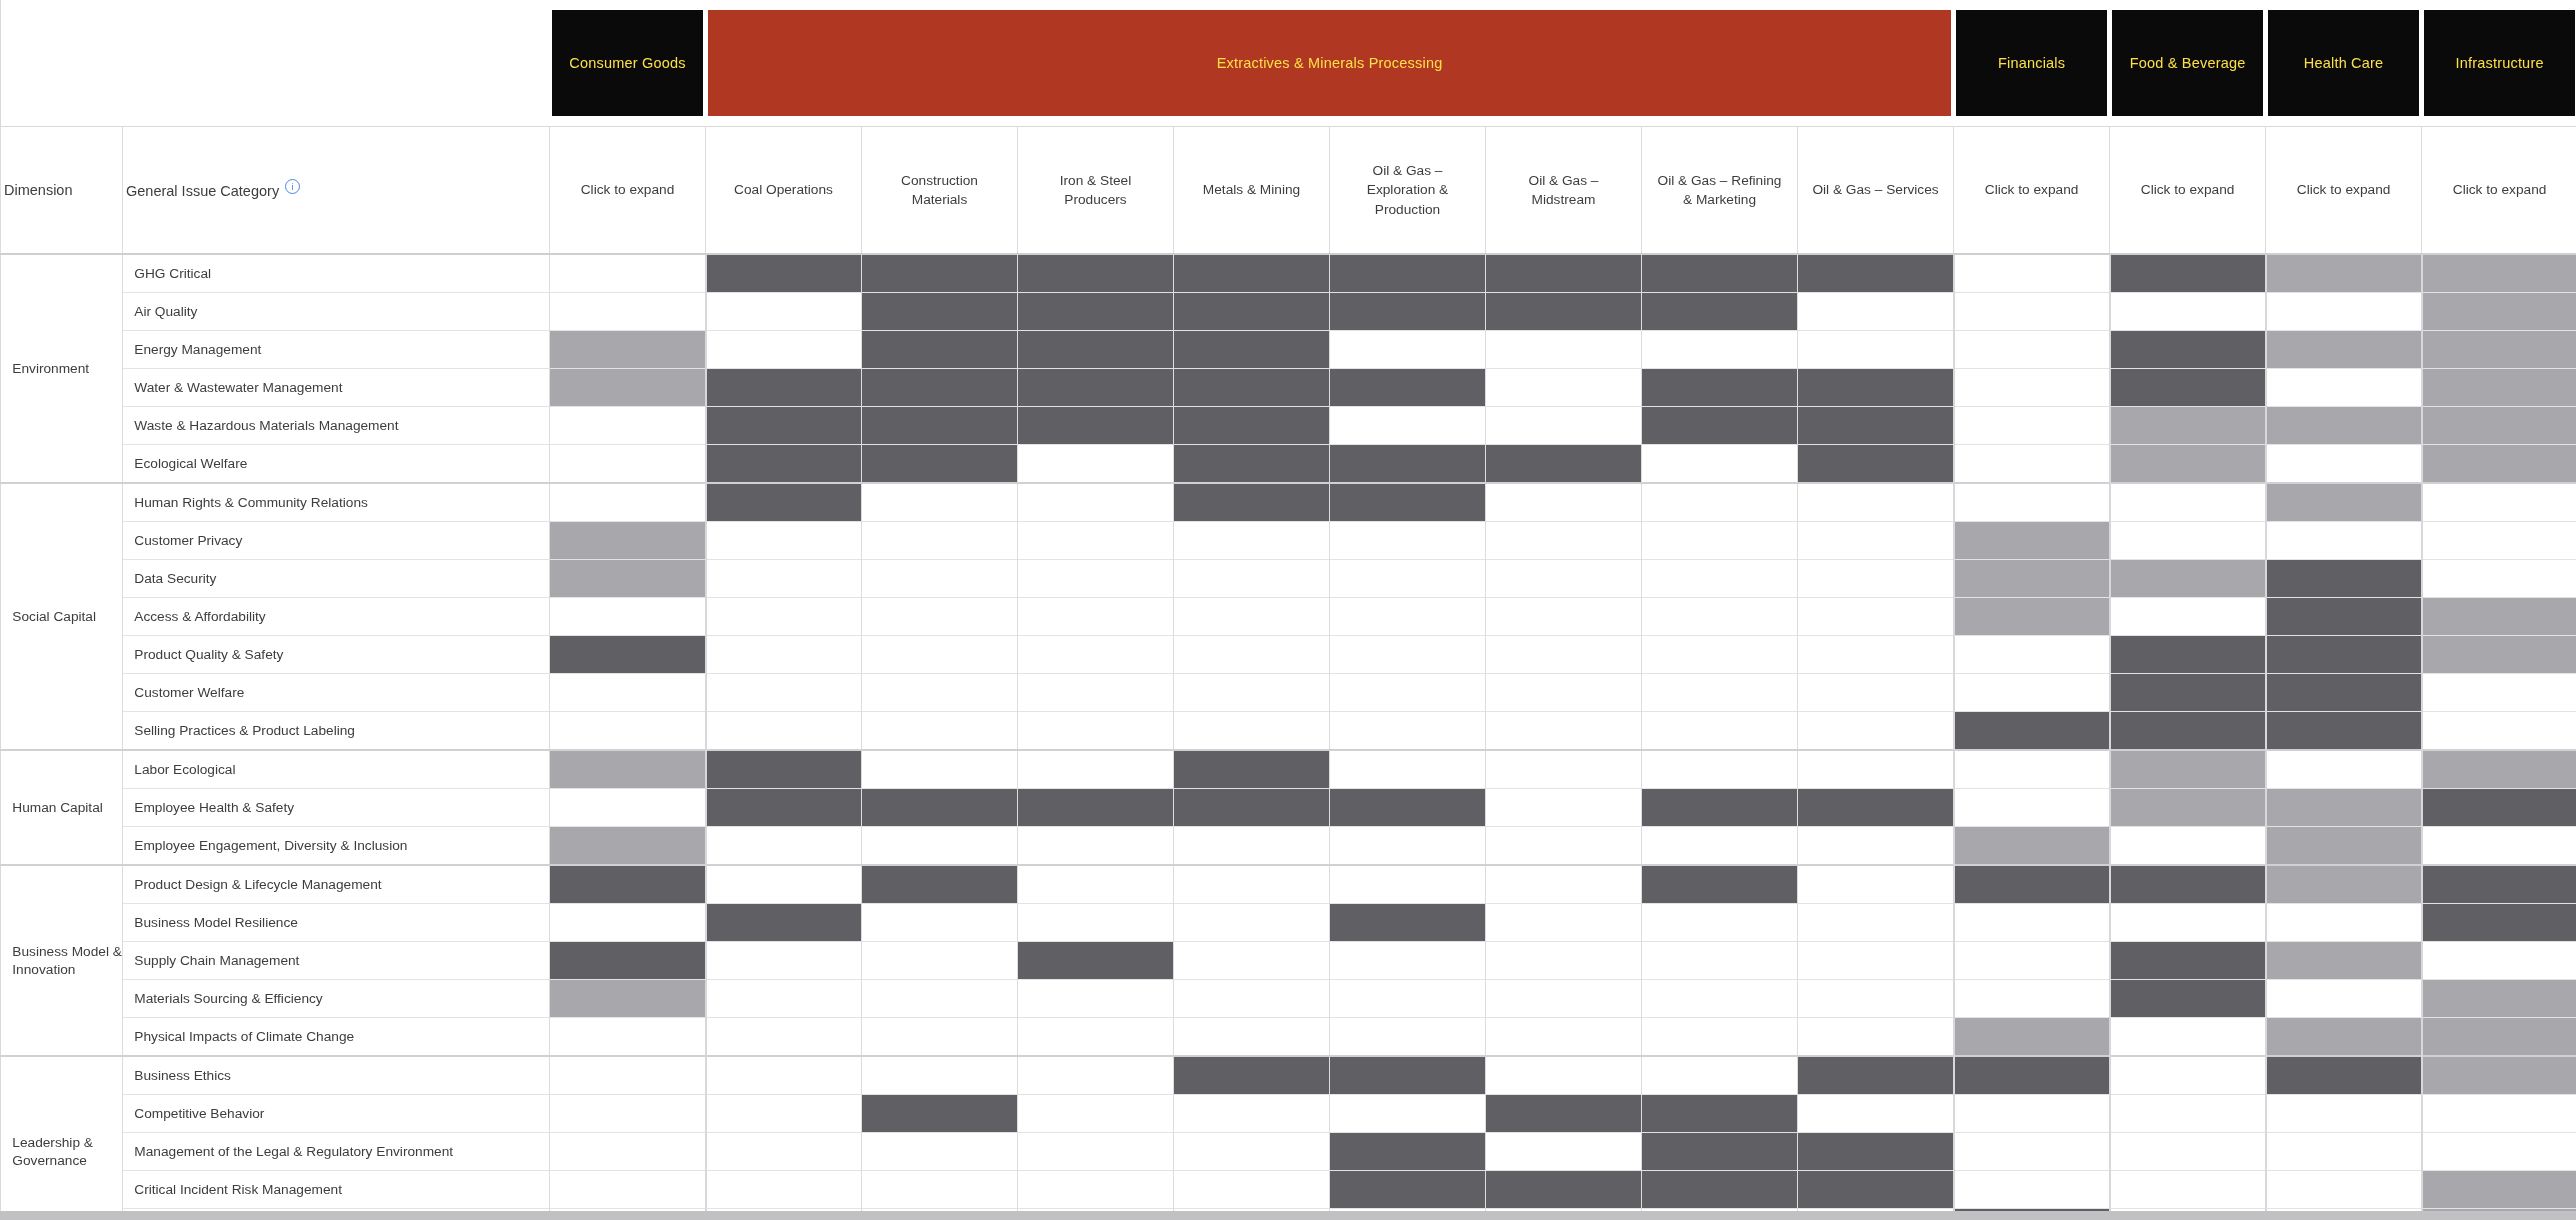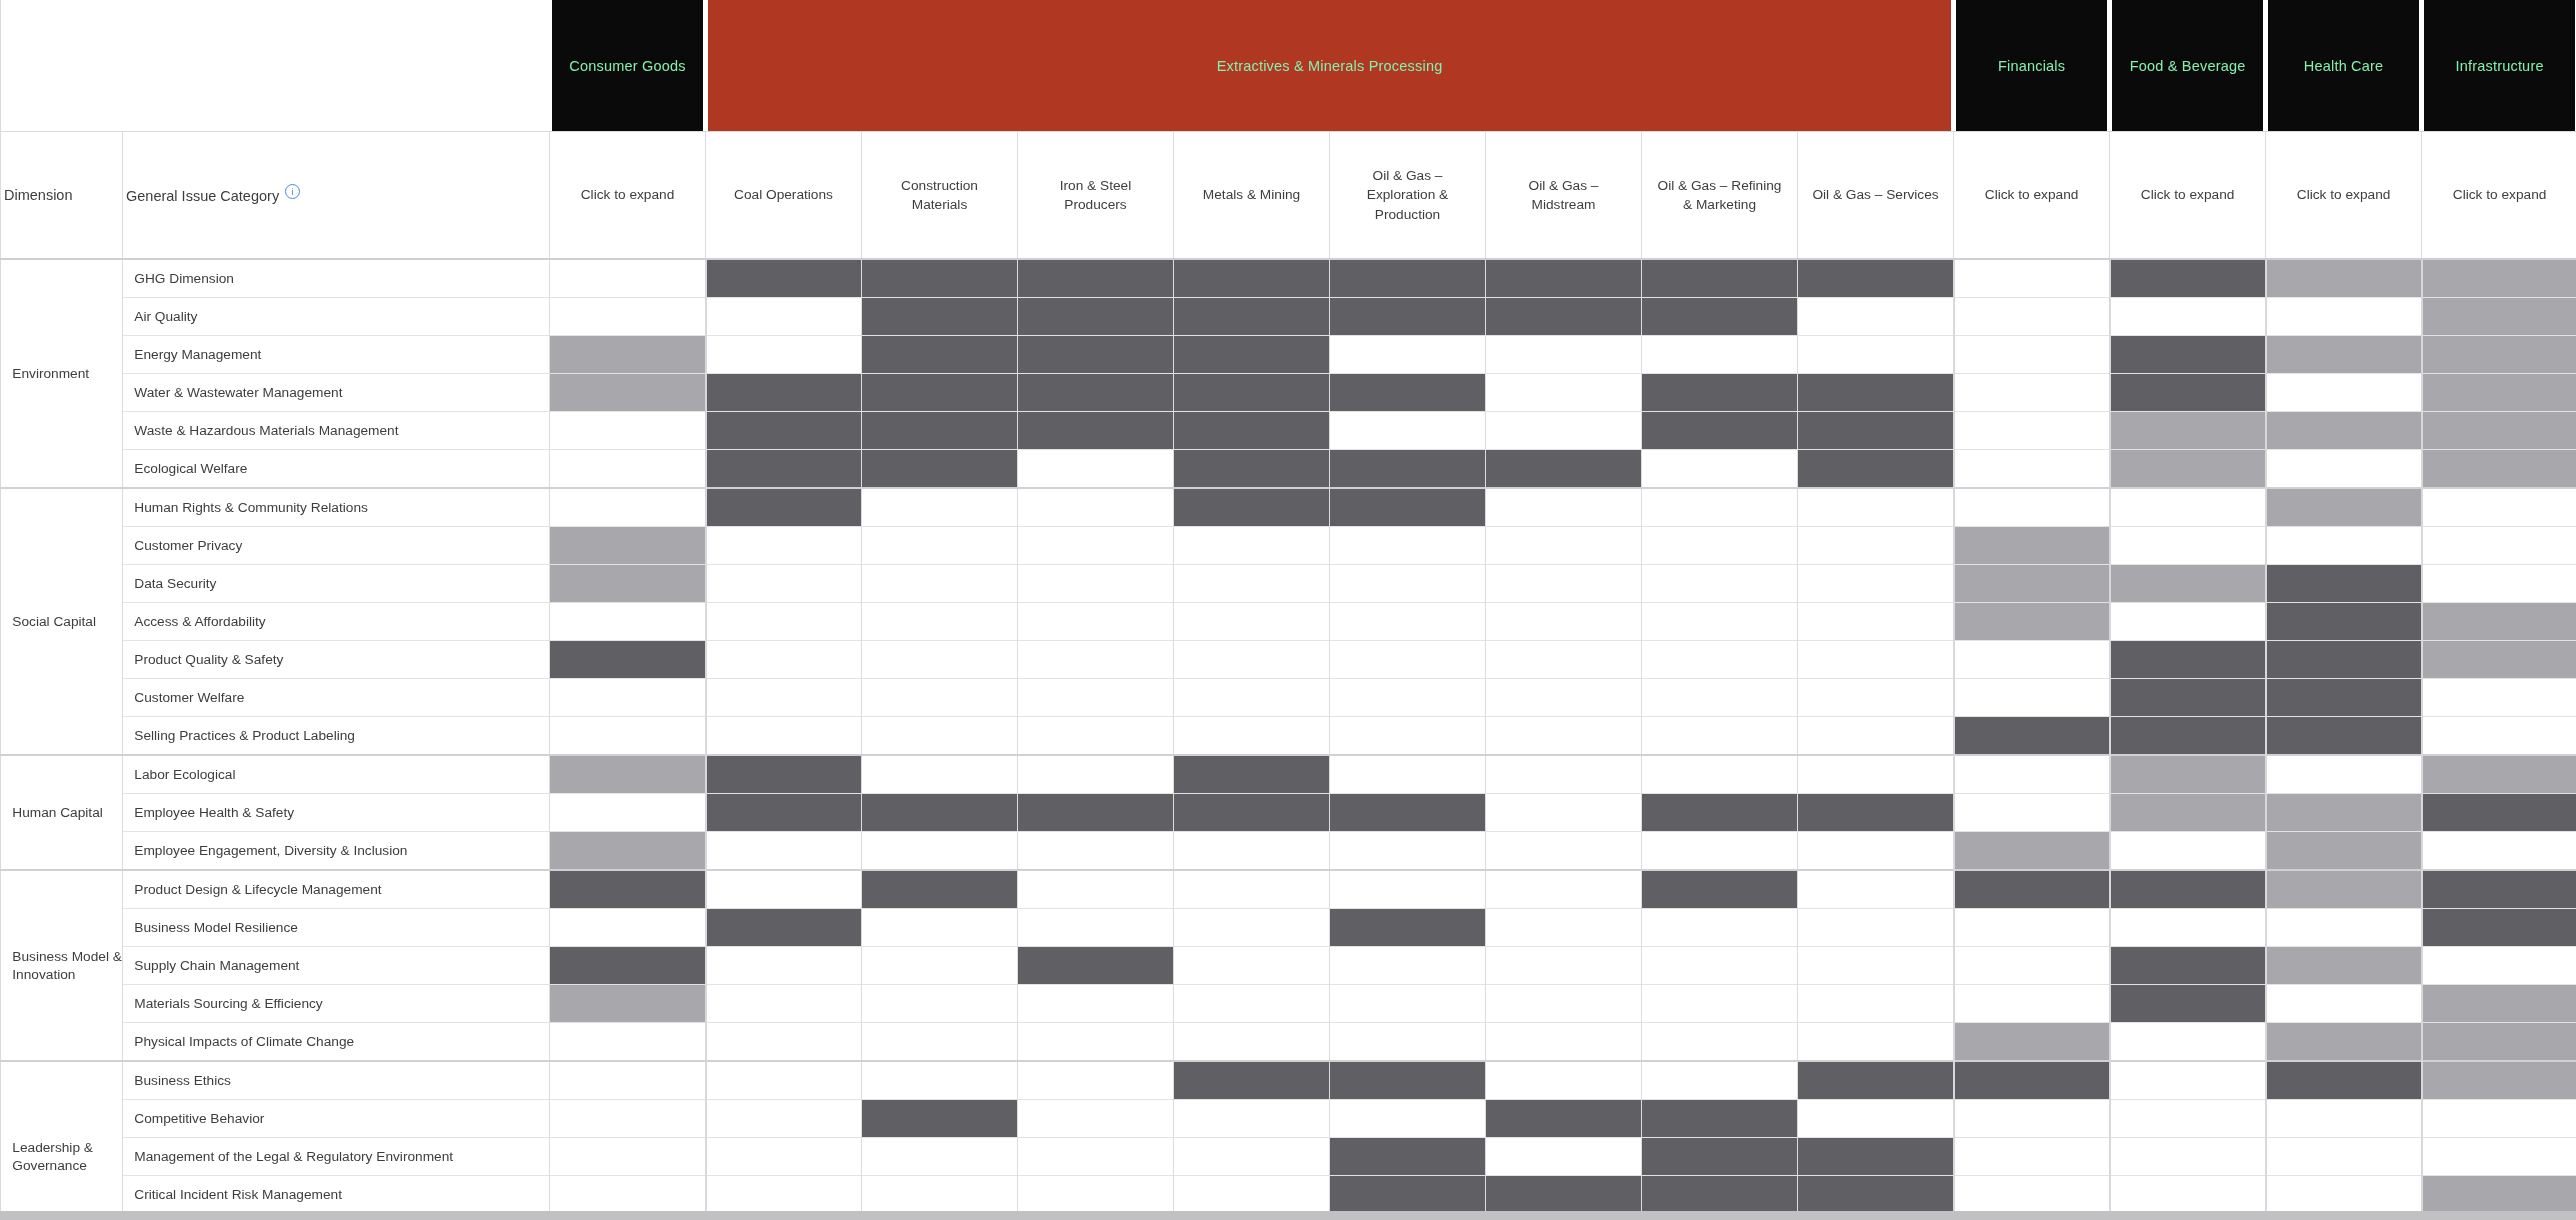--- a/index.html
+++ b/index.html
@@ -7,22 +7,22 @@
   .wrap{position:relative;width:2576px;height:1220px;overflow:hidden;background:#fff;}
 
   table{border-collapse:collapse;table-layout:fixed;width:2576px;border-left:1.6px solid #d9d9d9;}
   .col-dim{width:122px;}
   .col-issue{width:427px;}
   .col-data{width:156px;}
 
   
   tr.sectors th{height:126px;padding:0 2.4px;background:#fff;border-bottom:1.6px solid #d9d9d9;font-weight:400;}
   tr.sectors th.corner{padding:0;}
-  .sector-block{height:131px;display:flex;align-items:center;justify-content:center;
-    color:#86efac;font-size:14.5px;letter-spacing:0.2px;cursor:pointer;text-align:center;}
+  .sector-block{height:106px;display:flex;align-items:center;justify-content:center;
+    color:#fde047;font-size:14.5px;letter-spacing:0.2px;cursor:pointer;text-align:center;}
 
   
   tr.labels th{height:126px;background:#fff;border:0.8px solid #dcdcdc;border-top:none;
     border-bottom:2.4px solid #cfcfd3;font-weight:400;font-size:13.7px;color:#3d3d3d;
     text-align:center;padding:0 9.7px;line-height:1.4;vertical-align:middle;}
   tr.labels th.dim-h,tr.labels th.issue-h{text-align:left;padding-left:3px;font-size:14.5px;}
   .info{display:inline-block;width:13.7px;height:13.7px;border:1.6px solid #4a86e8;border-radius:50%;
     color:#4a86e8;font-size:9.7px;line-height:13px;text-align:center;vertical-align:6.4px;
     margin-left:5.6px;cursor:pointer;font-style:normal;}
   th.expand{cursor:pointer;}
@@ -98,21 +98,21 @@
           <th class="ind">Oil &amp; Gas – Services</th>
           <th class="expand">Click to expand</th>
           <th class="expand">Click to expand</th>
           <th class="expand">Click to expand</th>
           <th class="expand">Click to expand</th>
         </tr>
       </thead>
     <tbody>
         <tr class="group-start">
           <td class="dim" rowspan="6">Environment</td>
-          <td class="issue">GHG Dimension</td>
+          <td class="issue">GHG Critical</td>
           <td class="cell"></td>
           <td class="cell c2 thick"></td>
           <td class="cell c2"></td>
           <td class="cell c2"></td>
           <td class="cell c2"></td>
           <td class="cell c2"></td>
           <td class="cell c2"></td>
           <td class="cell c2"></td>
           <td class="cell c2"></td>
           <td class="cell thick"></td>

